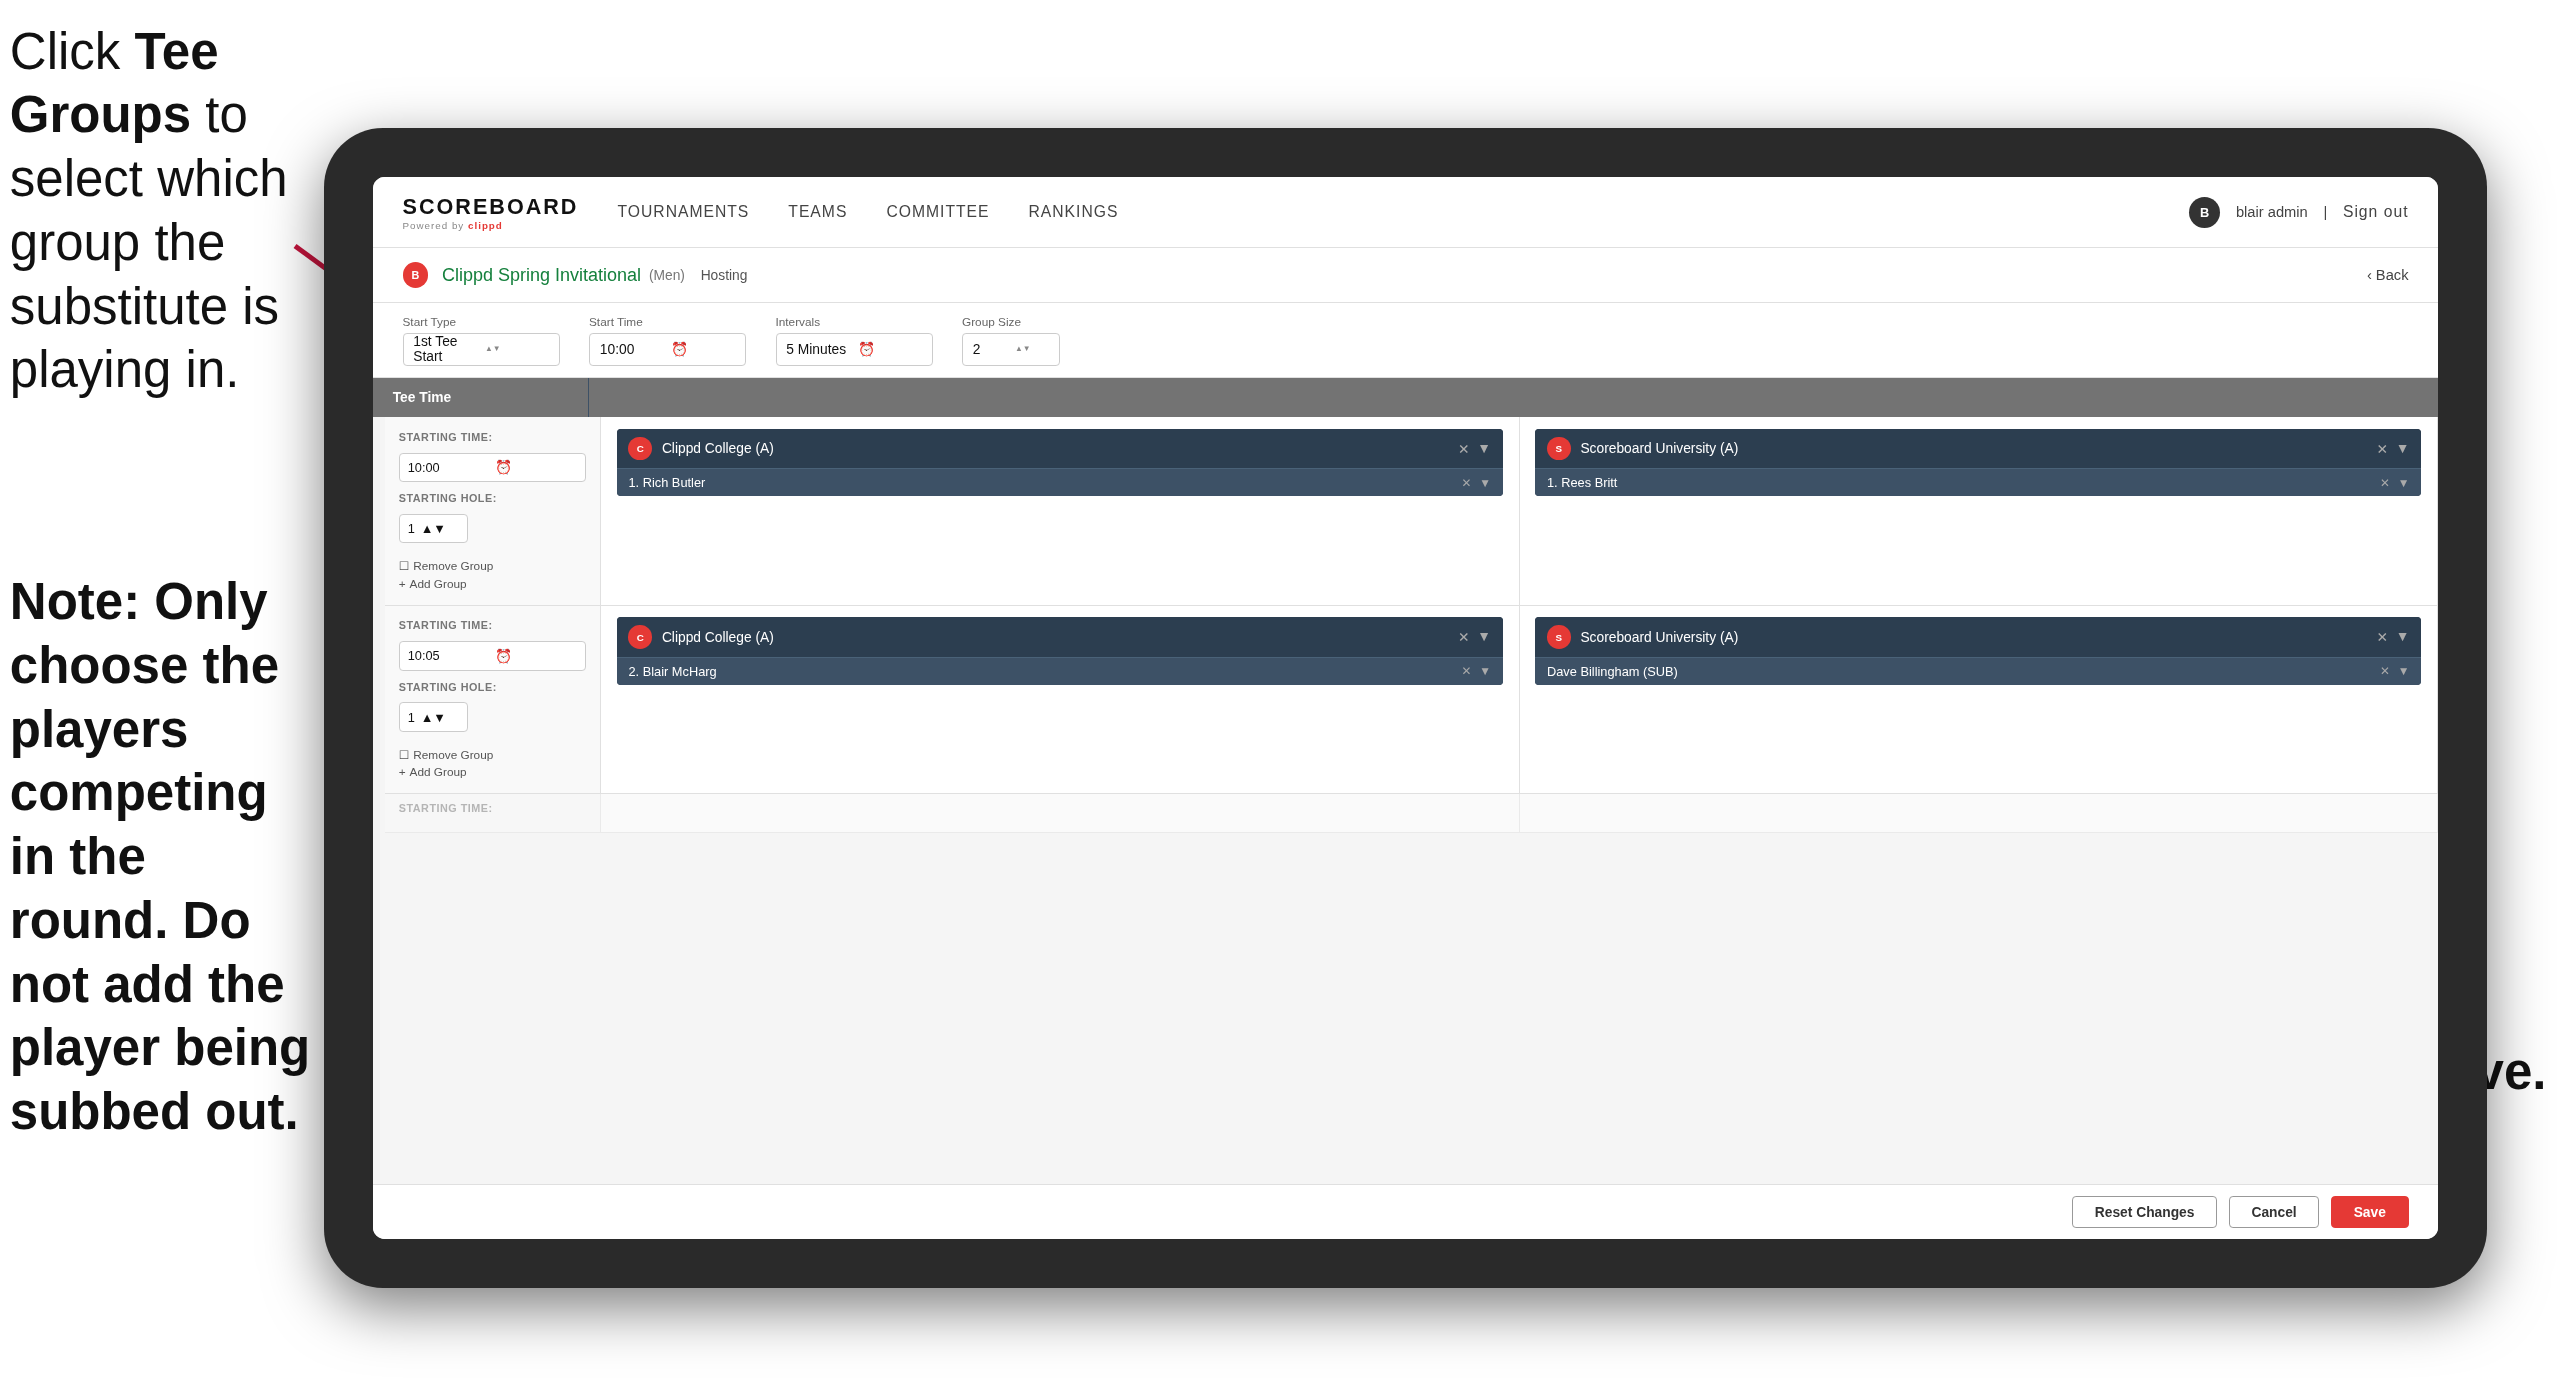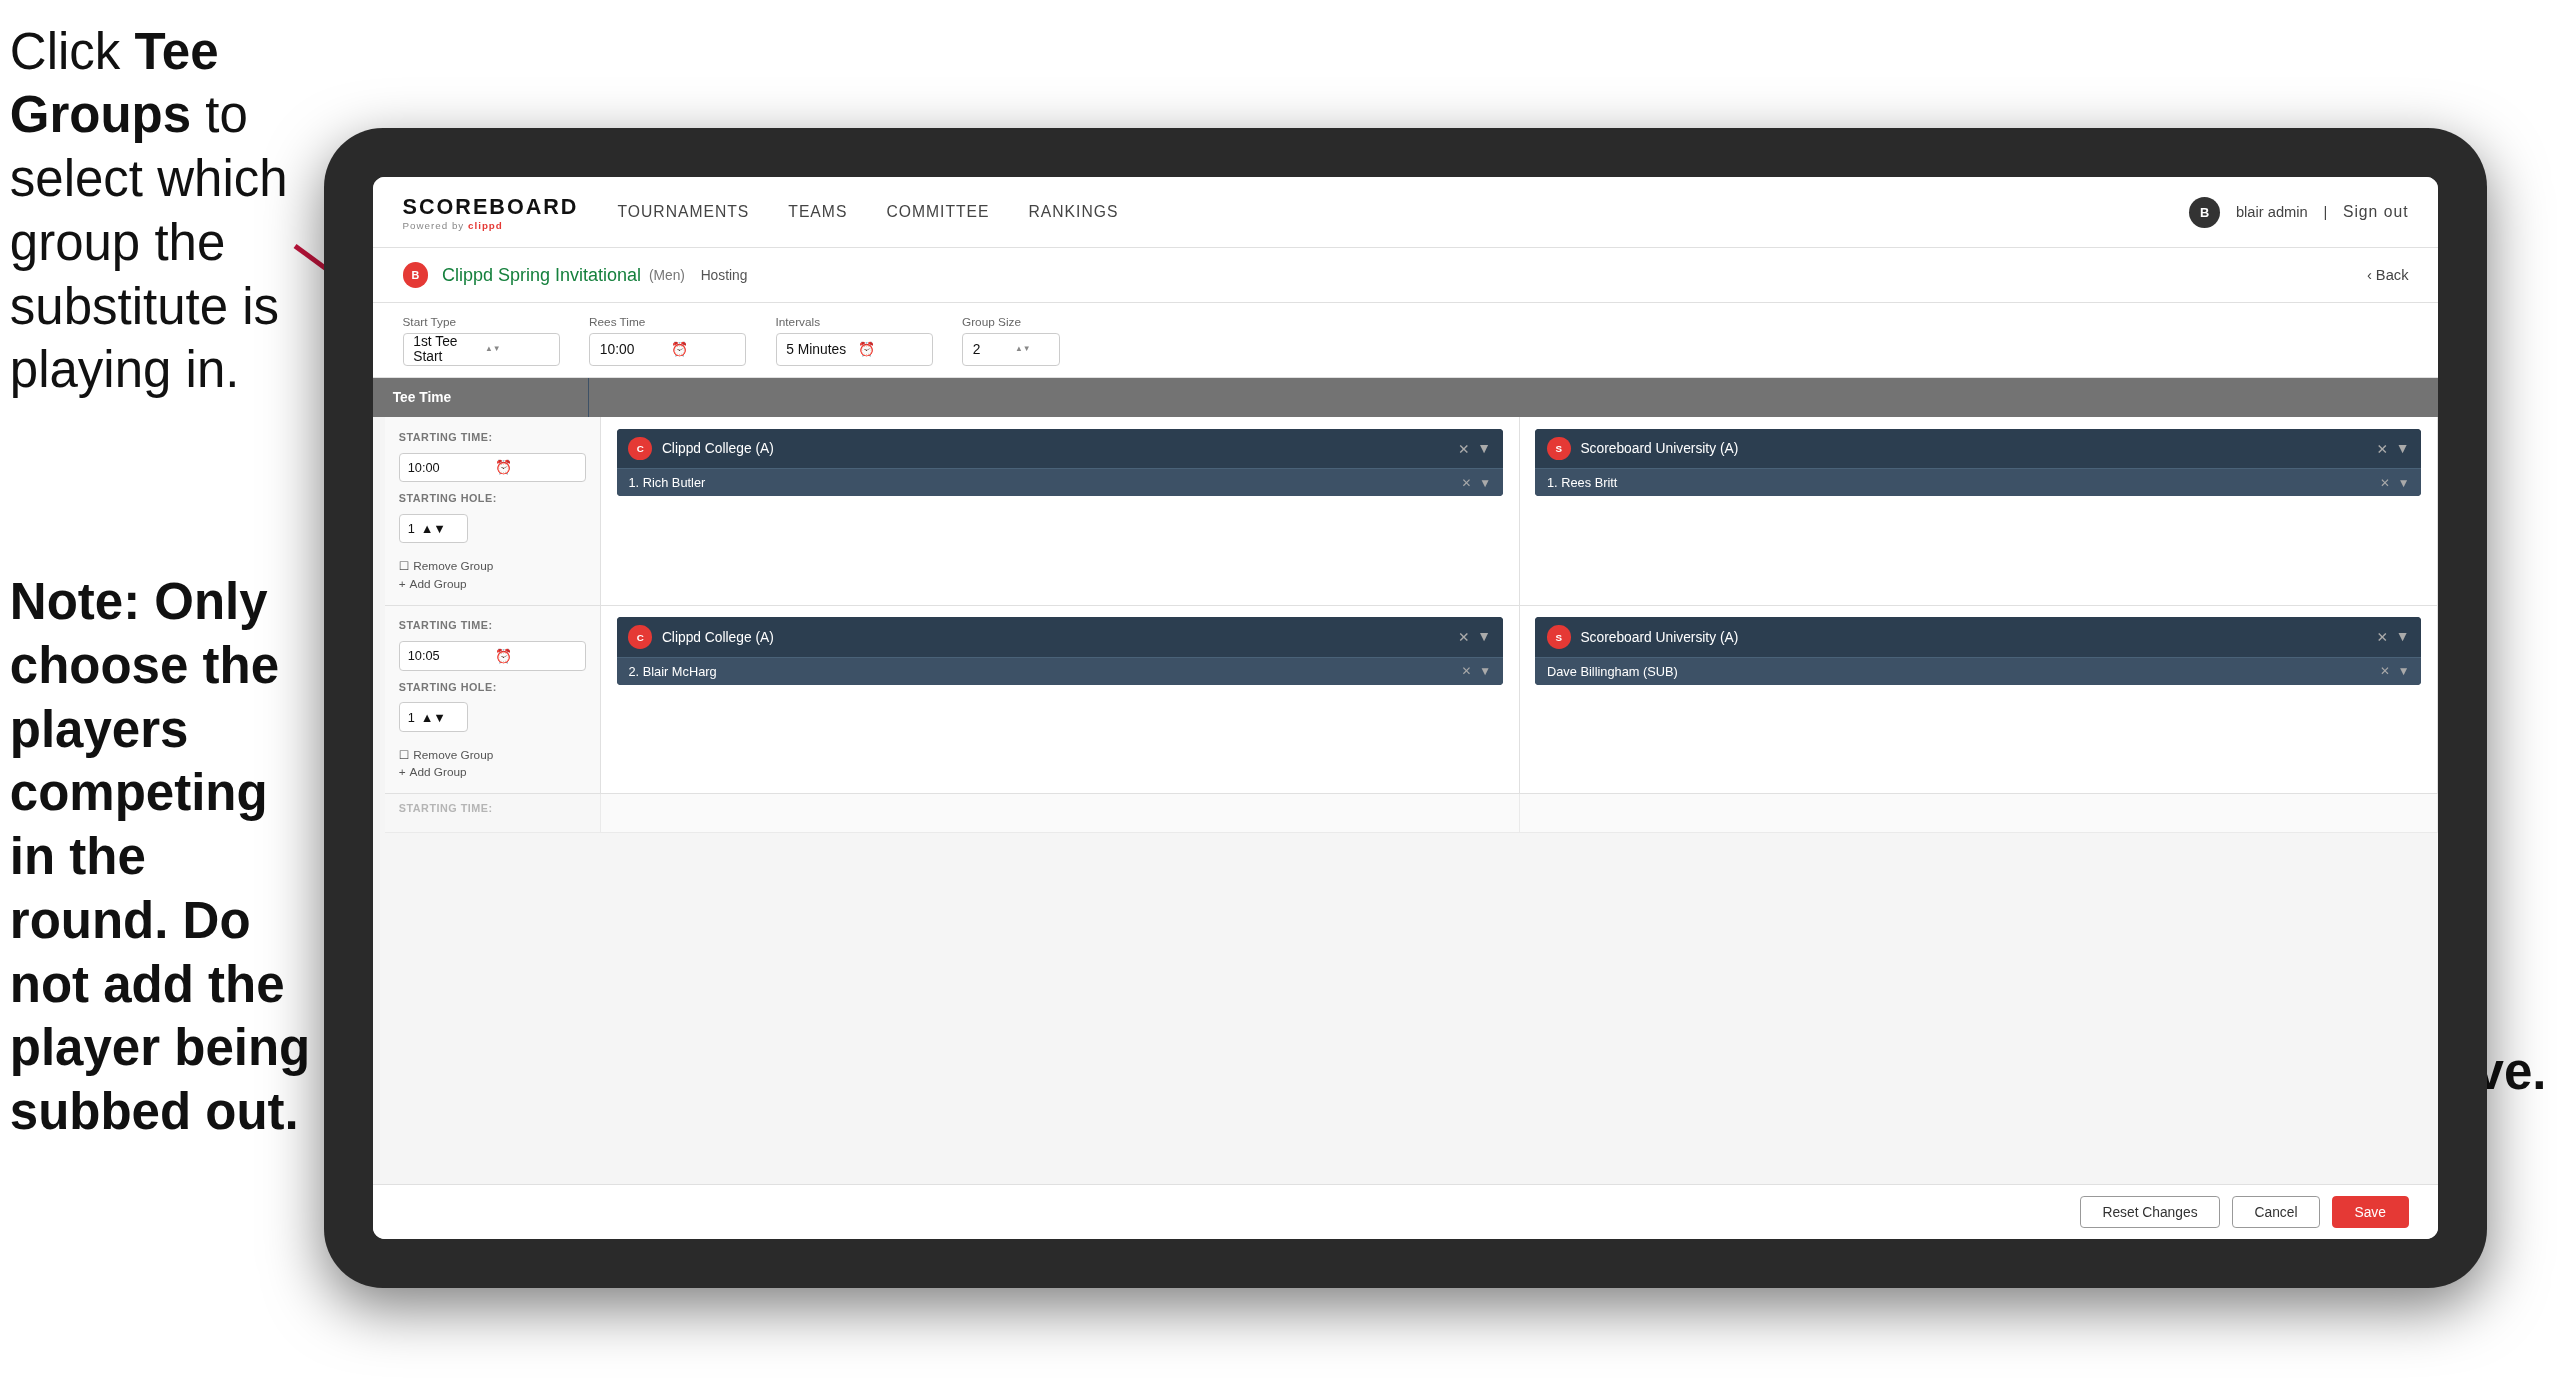--- a/index.html
+++ b/index.html
@@ -368,21 +368,21 @@
       align-items: center;
       justify-content: flex-end;
       padding: 0 29.5px;
       gap: 11.8px;
       flex-shrink: 0;
     }
     .btn {
       padding: 7.9px 21.6px;
       border-radius: 3.9px;
       font-size: 13.8px;
-      font-weight: 400;
+      font-weight: 700;
       cursor: pointer;
       border: 1px solid transparent;
     }
     .btn-reset {
       background: #fff;
       border-color: #999;
       color: #333;
     }
     .btn-cancel {
       background: #fff;
@@ -507,21 +507,21 @@
 
       <div class="top-settings-row">
         <div class="setting-group">
           <div class="setting-label">Start Type</div>
           <div class="setting-input">
             <span>1st Tee Start</span>
             <span class="chevrons">▲▼</span>
           </div>
         </div>
         <div class="setting-group">
-          <div class="setting-label">Rees Time</div>
+          <div class="setting-label">Start Time</div>
           <div class="setting-input">
             <span>10:00</span>
             <span class="clock-icon">⏰</span>
           </div>
         </div>
         <div class="setting-group">
           <div class="setting-label">Intervals</div>
           <div class="setting-input">
             <span>5 Minutes</span>
             <span class="clock-icon">⏰</span>

